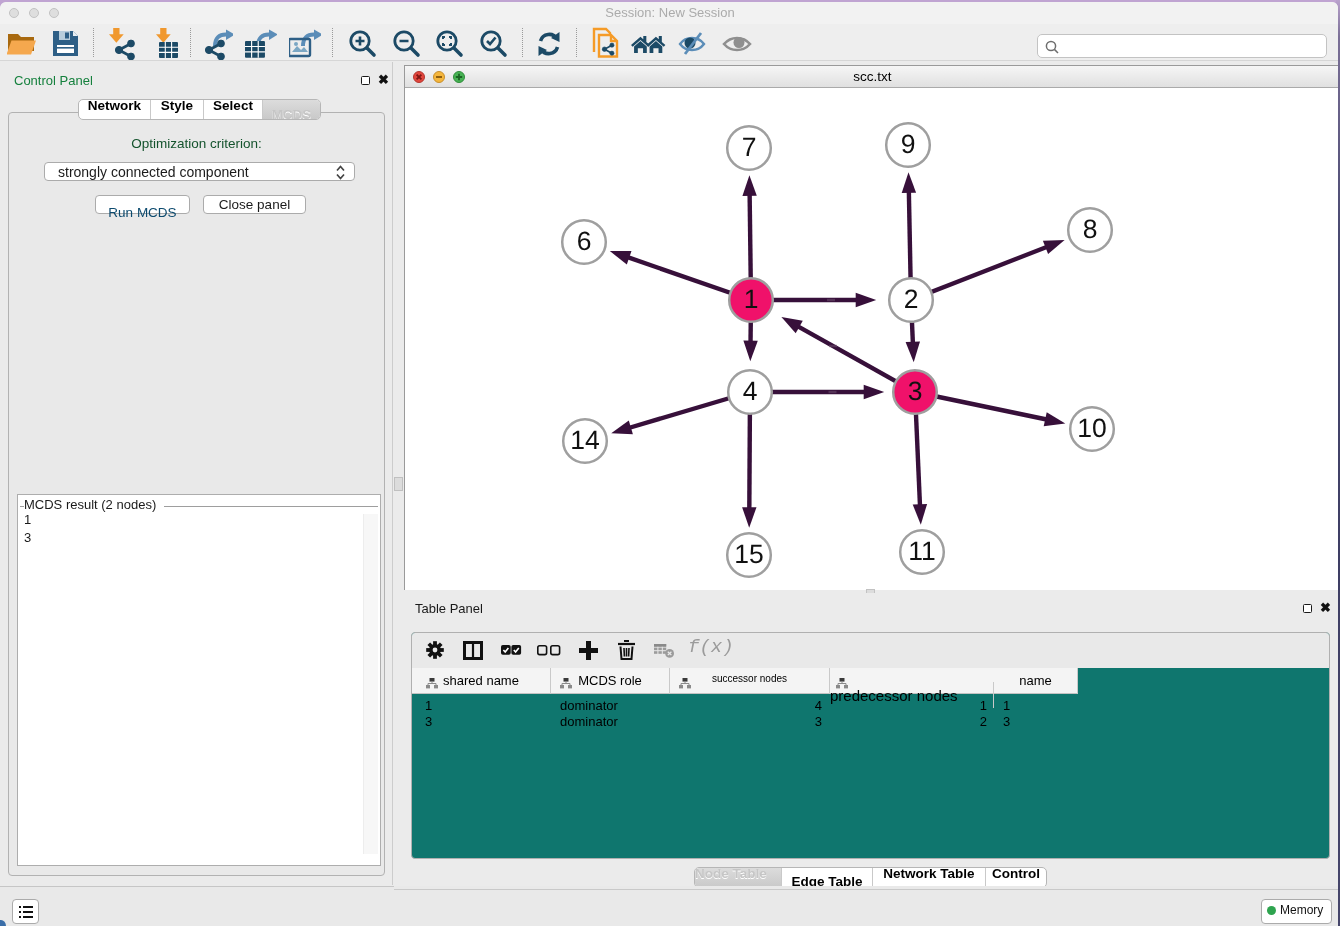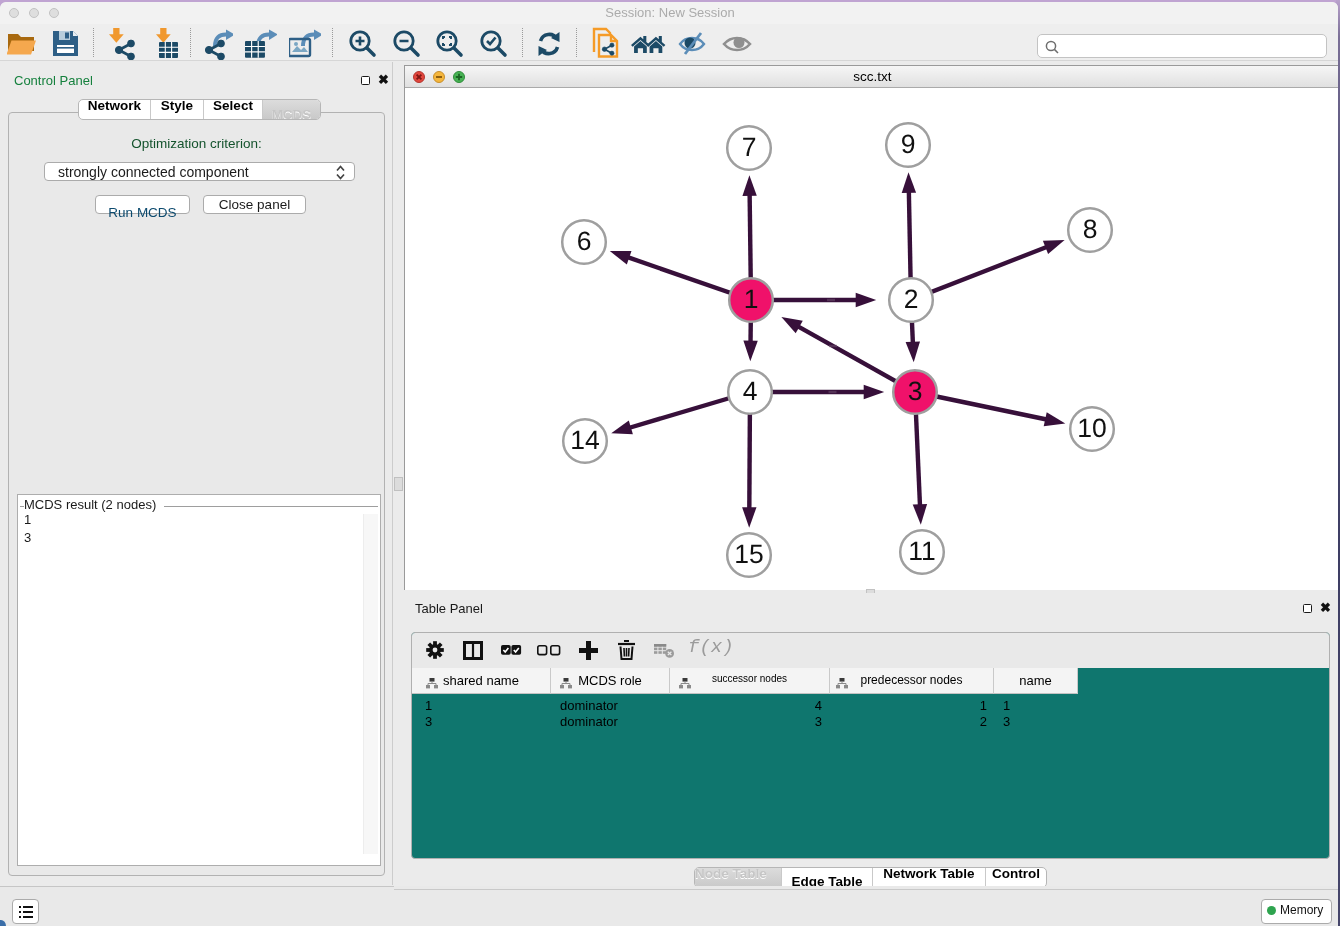--- a/index.html
+++ b/index.html
@@ -300,21 +300,21 @@
     <div class="abs" style="left:899px;top:11px;width:9px;height:9px;border:1.5px solid #1a1a1a;border-radius:1.5px;background:#fff"></div>
     <div class="abs" style="left:916px;top:7px;font-size:13px;font-weight:bold;color:#111">✖</div>
 
     <div class="abs" style="left:7px;top:39px;width:919px;height:227px;background:#0f766e;border:1px solid #b0b0b0;border-radius:4px;overflow:hidden">
       <div class="abs" style="left:0;top:0;width:919px;height:35px;background:#e9e9e9"></div>
 
       <div class="abs" style="left:0;top:35px;width:666px;height:26px;background:#f4f4f4;border-bottom:1px solid #c2c2c2">
         <div class="abs" style="left:0;top:0;width:139px;height:26px;border-right:1px solid #c9c9c9;text-align:center;font-size:13px;padding-top:5px">shared name</div>
         <div class="abs" style="left:139px;top:0;width:119px;height:26px;border-right:1px solid #c9c9c9;text-align:center;font-size:13px;padding-top:5px">MCDS role</div>
         <div class="abs" style="left:258px;top:0;width:160px;height:26px;border-right:1px solid #c9c9c9;text-align:center;font-size:10px;padding-top:5px">successor nodes</div>
-        <div class="abs" style="left:418px;top:0;width:164px;height:26px;border-right:1px solid #c9c9c9;text-align:center;font-size:12px;padding-top:5px">predecessor nodes</div>
+        <div class="abs" style="left:418px;top:14px;width:164px;height:26px;border-right:1px solid #c9c9c9;font-size:15px;padding-top:5px">predecessor nodes</div>
         <div class="abs" style="left:582px;top:0;width:84px;height:26px;border-right:1px solid #c9c9c9;text-align:center;font-size:13px;padding-top:5px">name</div>
       </div>
 
       <div class="abs" style="left:0;top:65px;width:919px;height:16px;font-size:13px">
         <div class="abs" style="left:13px">1</div>
             <div class="abs" style="left:148px">dominator</div>
         <div class="abs" style="left:330px;width:80px;text-align:right">4</div>
         <div class="abs" style="left:495px;width:80px;text-align:right">1</div>
         <div class="abs" style="left:591px">1</div>
       </div>

